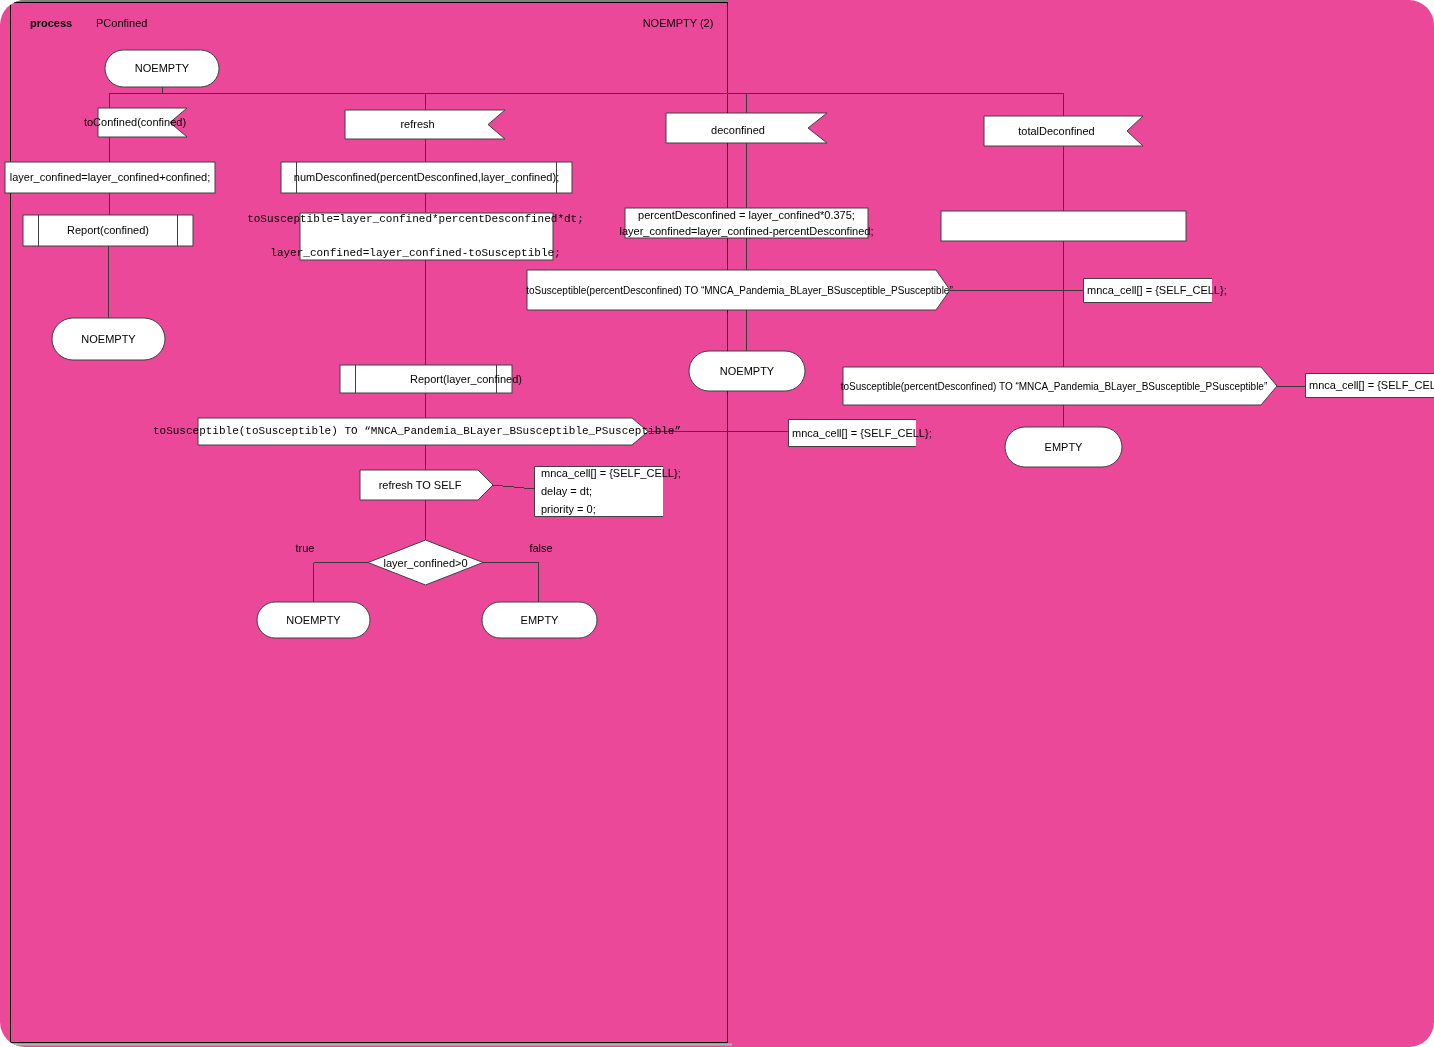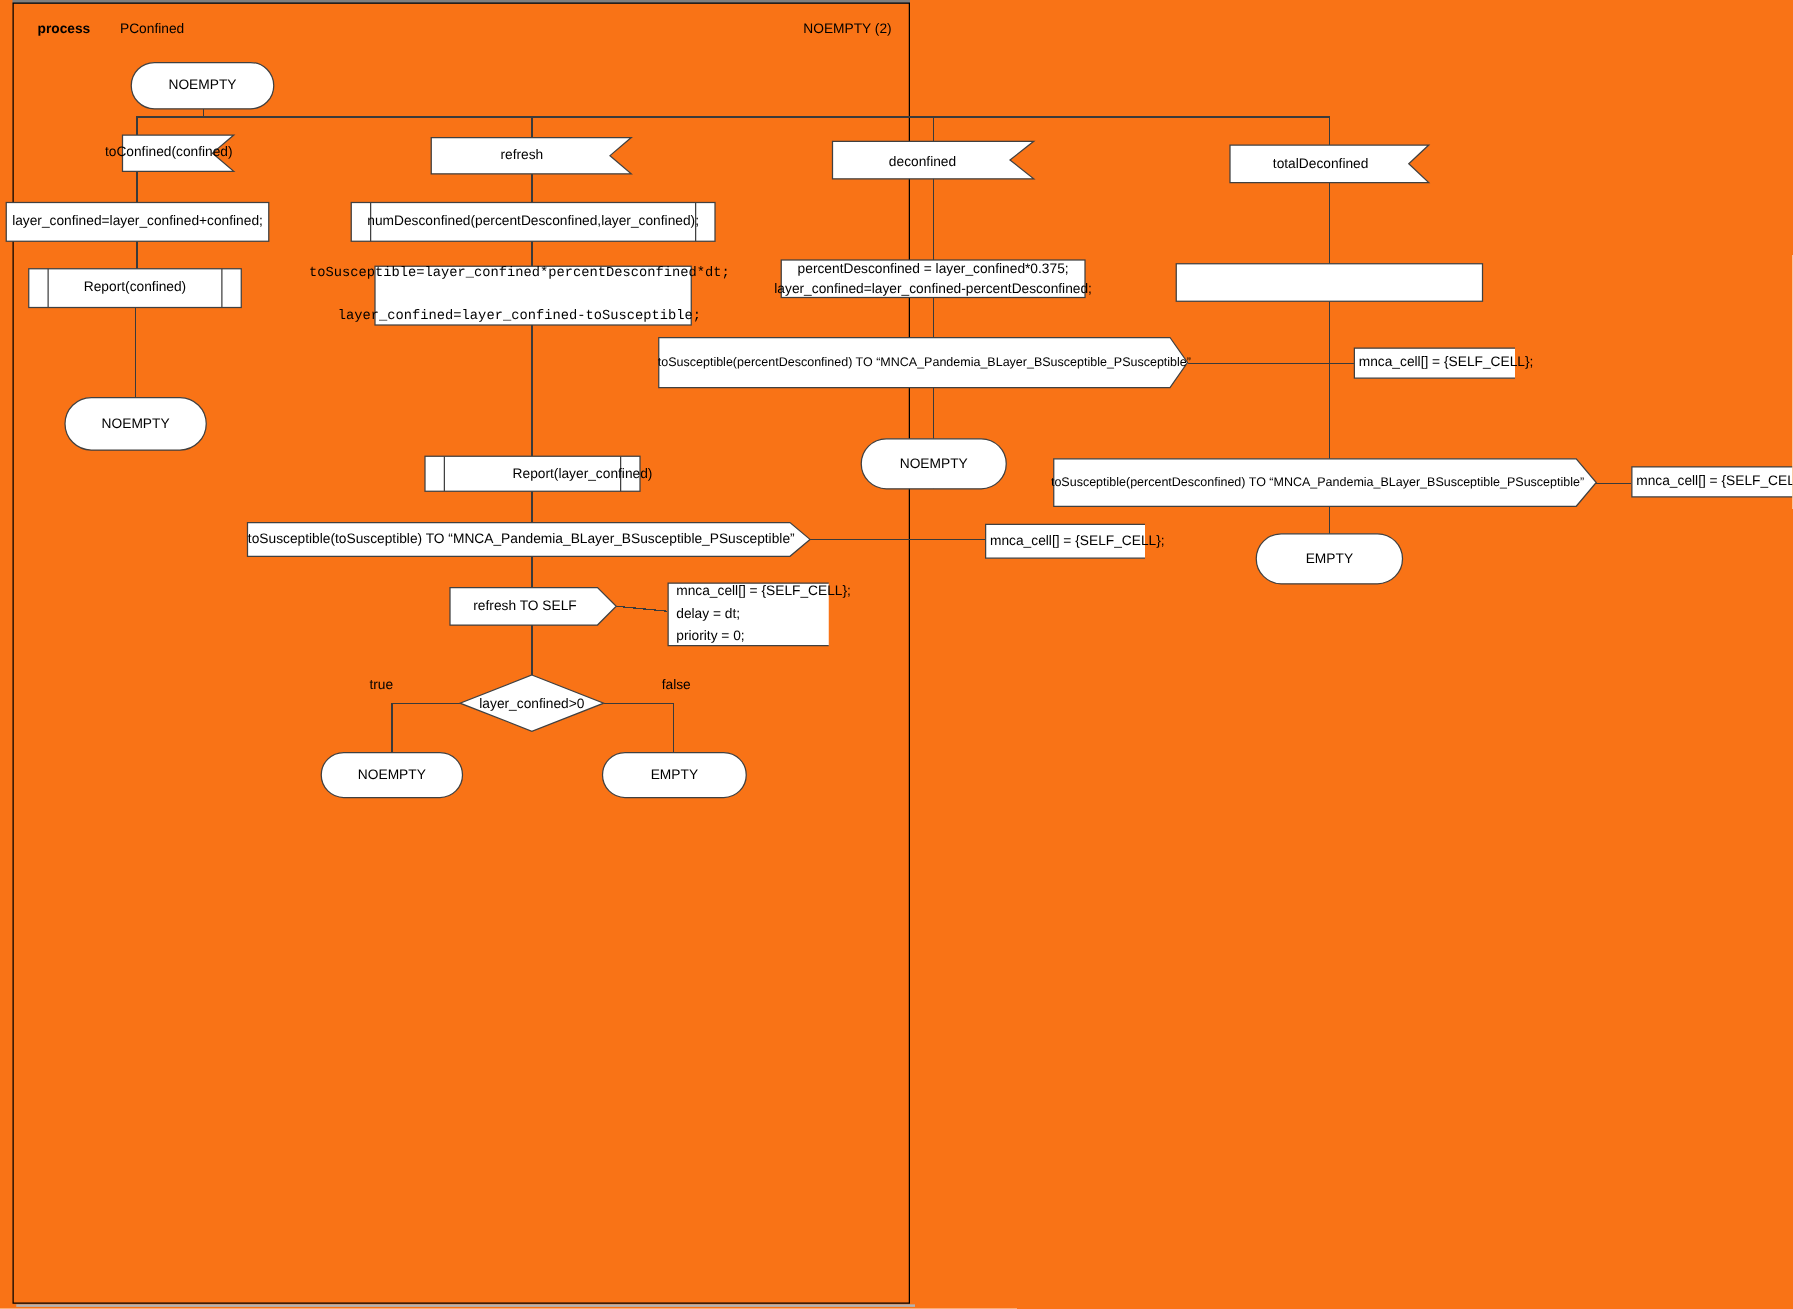--- a/index.html
+++ b/index.html
@@ -1,18 +1,18 @@
 <!DOCTYPE html>
 <html><head>
 <meta charset="utf-8">
 <style>
   html,body { margin:0; padding:0; background:#ffffff; }
   .canvas {
-    position:relative; width:1434px; height:1047px; background:#f97316;
-    font-family:"Liberation Sans", sans-serif; color:#000; overflow:hidden;
+    position:relative; width:1434px; height:1047px; background:#ec4899;
+    font-family:"Liberation Sans", sans-serif; color:#000; overflow:hidden;border-radius:25px;
   }
   .canvas svg { position:absolute; left:0; top:0; }
   .lbl {
     position:absolute; display:flex; align-items:center; justify-content:center;
     font-size:11px; line-height:13px; text-align:center; white-space:nowrap;
   }
   .lbl.left  { justify-content:flex-start; text-align:left; }
   .lbl.col   { flex-direction:column;justify-content:space-between; }
   .lbl.col.left { align-items:flex-start; }
   .bold { font-weight:bold; }
@@ -119,21 +119,21 @@
   <div class="lbl" style="left:38px;top:215px;width:140px;height:31px;">Report(confined)</div>
   <div class="lbl" style="left:52px;top:318px;width:113px;height:42px;">NOEMPTY</div>
 
   <div class="lbl" style="left:345px;top:110px;width:145px;height:29px;">refresh</div>
   <div class="lbl" style="left:296px;top:162px;width:261px;height:31px;">numDesconfined(percentDesconfined,layer_confined);</div>
   <div class="lbl col" style="left:289px;top:213px;width:253px;height:47px;font-family:Liberation Mono, monospace;">
     <div>toSusceptible=layer_confined*percentDesconfined*dt;</div>
     <div>layer_confined=layer_confined-toSusceptible;</div>
   </div>
   <div class="lbl" style="left:355px;top:365px;width:142px;height:28px;margin-left:40px;">Report(layer_confined)</div>
-  <div class="lbl" style="left:198px;top:418px;width:438px;height:27px;">toSusceptible(toSusceptible) TO “MNCA_Pandemia_BLayer_BSusceptible_PSusceptible”</div>
+  <div class="lbl" style="left:198px;top:418px;width:438px;height:27px;font-family:Liberation Mono, monospace;">toSusceptible(toSusceptible) TO “MNCA_Pandemia_BLayer_BSusceptible_PSusceptible”</div>
   <div class="lbl left" style="left:792px;top:419px;width:122px;height:28px;">mnca_cell[] = {SELF_CELL};</div>
   <div class="lbl" style="left:360px;top:470px;width:120px;height:30px;">refresh TO SELF</div>
   <div class="lbl col left lh15" style="left:541px;top:466px;width:120px;height:51px;">
     <div>mnca_cell[] = {SELF_CELL};</div>
     <div>delay = dt;</div>
     <div>priority = 0;</div>
   </div>
   <div class="lbl" style="left:368px;top:541px;width:115px;height:44px;">layer_confined&gt;0</div>
   <div class="lbl" style="left:283px;top:541px;width:44px;height:14px;">true</div>
   <div class="lbl" style="left:518px;top:541px;width:46px;height:14px;">false</div>

